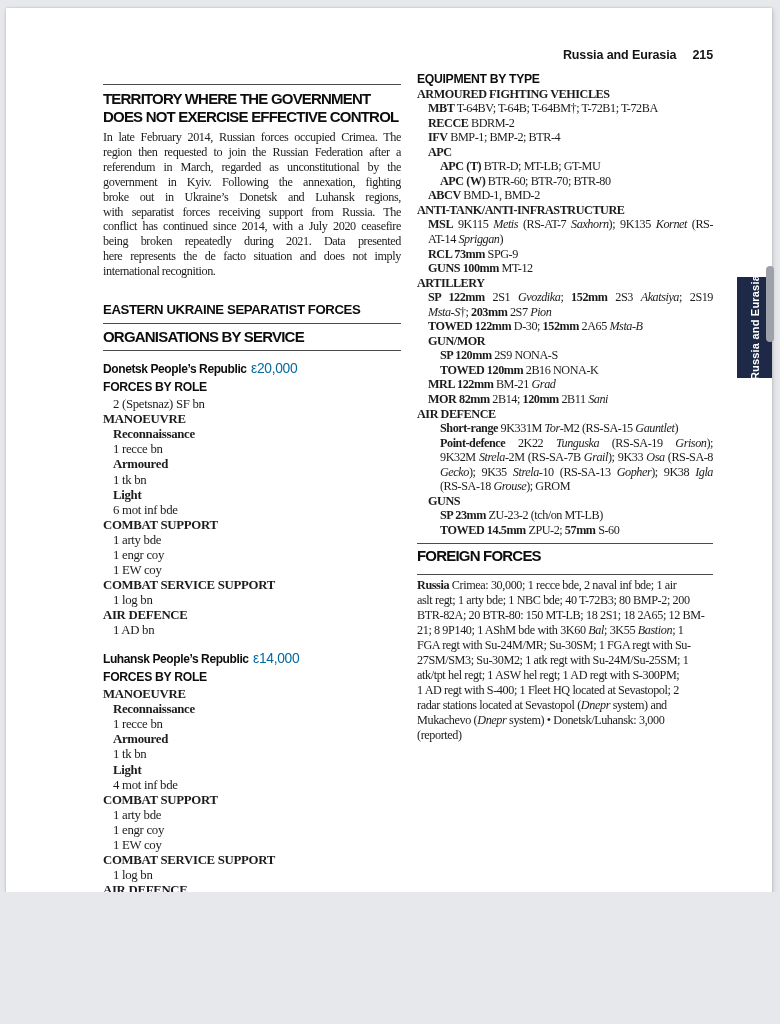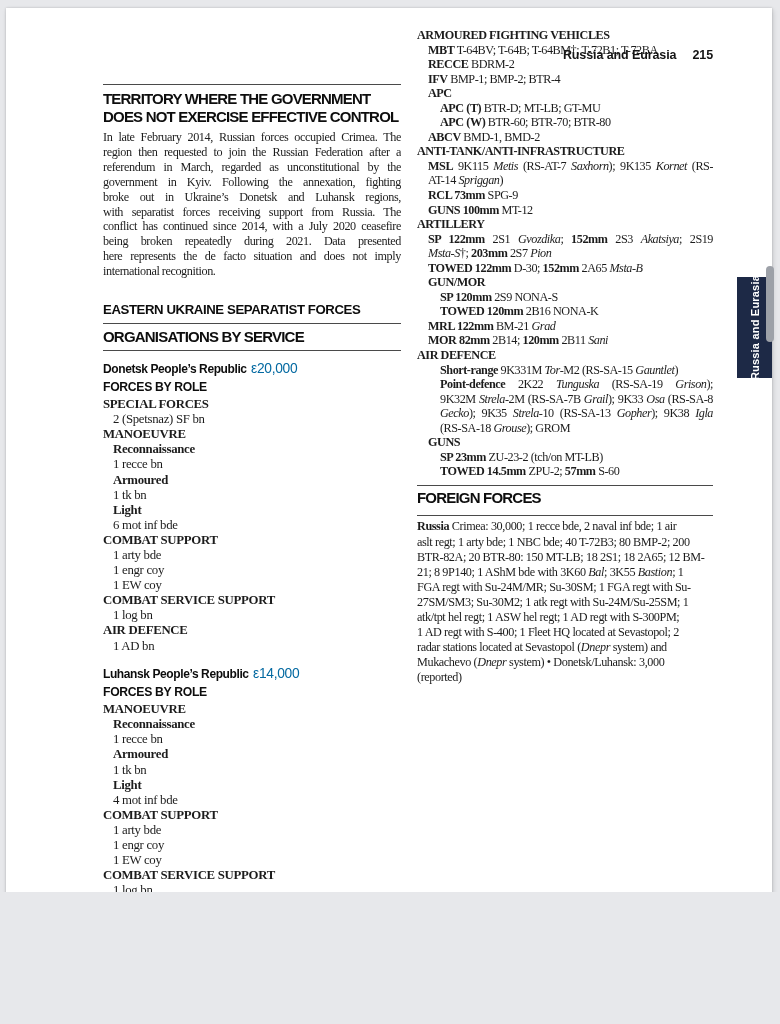--- a/index.html
+++ b/index.html
@@ -28,21 +28,21 @@
   .org-block{margin-top:6px;}
   .org-block .head{padding:4px 0 4px 0;}
   .unit-title{margin-top:8px;line-height:18px;}
   .unit-title .uname{font-weight:700;font-size:12px;letter-spacing:-0.4px;color:#0d0d0d;}
   .unit-title .ustr{font-size:13.8px;letter-spacing:-0.3px;color:#0369a1;}
   .h-small{margin-top:3px;font-weight:700;font-size:12.2px;line-height:13.5px;letter-spacing:-0.3px;color:#0d0d0d;}
   .rolelist{margin-top:3px;font-size:12.8px;line-height:15.1px;letter-spacing:-0.3px;}
   .lu{margin-top:10px;}
   
   .eq-heading{margin-top:65px;}
-  .eqlist{margin-top:20px;font-size:12.2px;line-height:14.55px;letter-spacing:-0.45px;}
+  .eqlist{margin-top:0;font-size:12.2px;line-height:14.55px;letter-spacing:-0.45px;}
   .foreign .rule{margin-top:6px;}
   .foreign .head{padding:3px 0 3px 0;}
   .foreign-para{margin-top:3px;font-size:12.2px;line-height:15.05px;letter-spacing:-0.4px;}
   
   .tline{white-space:nowrap;overflow:hidden;}
   .tline.just{text-align:justify;text-align-last:justify;}
   .i0{padding-left:0;}
   .col-left .i1{padding-left:10px;}
   .col-right .i1{padding-left:11px;}
   .col-right .i2{padding-left:23px;}
@@ -104,21 +104,20 @@
         <div class="rule"></div>
       </div>
 
       <div>
         <div class="unit-title">
           <span class="uname">Donetsk People’s Republic</span>
           <span class="ustr">ε20,000</span>
         </div>
         <div class="h-small">FORCES BY ROLE</div>
         <div class="rolelist serif">
-            <div class="tline i0 caps"><span>SPECIAL FORCES</span></div>
             <div class="tline i1"><span>2 (Spetsnaz) SF bn</span></div>
             <div class="tline i0 caps"><span>MANOEUVRE</span></div>
             <div class="tline i1 sub"><span>Reconnaissance</span></div>
             <div class="tline i1"><span>1 recce bn</span></div>
             <div class="tline i1 sub"><span>Armoured</span></div>
             <div class="tline i1"><span>1 tk bn</span></div>
             <div class="tline i1 sub"><span>Light</span></div>
             <div class="tline i1"><span>6 mot inf bde</span></div>
             <div class="tline i0 caps"><span>COMBAT SUPPORT</span></div>
             <div class="tline i1"><span>1 arty bde</span></div>
@@ -151,20 +150,21 @@
             <div class="tline i1"><span>1 EW coy</span></div>
             <div class="tline i0 caps"><span>COMBAT SERVICE SUPPORT</span></div>
             <div class="tline i1"><span>1 log bn</span></div>
             <div class="tline i0 caps"><span>AIR DEFENCE</span></div>
             <div class="tline i1"><span>1 AD bn</span></div>
           </div>
       </div>
     </div>
 
     <div class="col col-right">
+      <div class="eq-heading h-small" style="margin-top:65px">EQUIPMENT BY TYPE</div>
       <div class="eqlist serif">
           <div class="tline i0 caps"><span>ARMOURED FIGHTING VEHICLES</span></div>
           <div class="tline i1"><span class="sb">MBT</span><span> T-64BV; T-64B; T-64BM†; T-72B1; T-72BA</span></div>
           <div class="tline i1"><span class="sb">RECCE</span><span> BDRM-2</span></div>
           <div class="tline i1"><span class="sb">IFV</span><span> BMP-1; BMP-2; BTR-4</span></div>
           <div class="tline i1"><span class="sb">APC</span></div>
           <div class="tline i2"><span class="sb">APC (T)</span><span> BTR-D; MT-LB; GT-MU</span></div>
           <div class="tline i2"><span class="sb">APC (W)</span><span> BTR-60; BTR-70; BTR-80</span></div>
           <div class="tline i1"><span class="sb">ABCV</span><span> BMD-1, BMD-2</span></div>
           <div class="tline i0 caps"><span>ANTI-TANK/ANTI-INFRASTRUCTURE</span></div>

